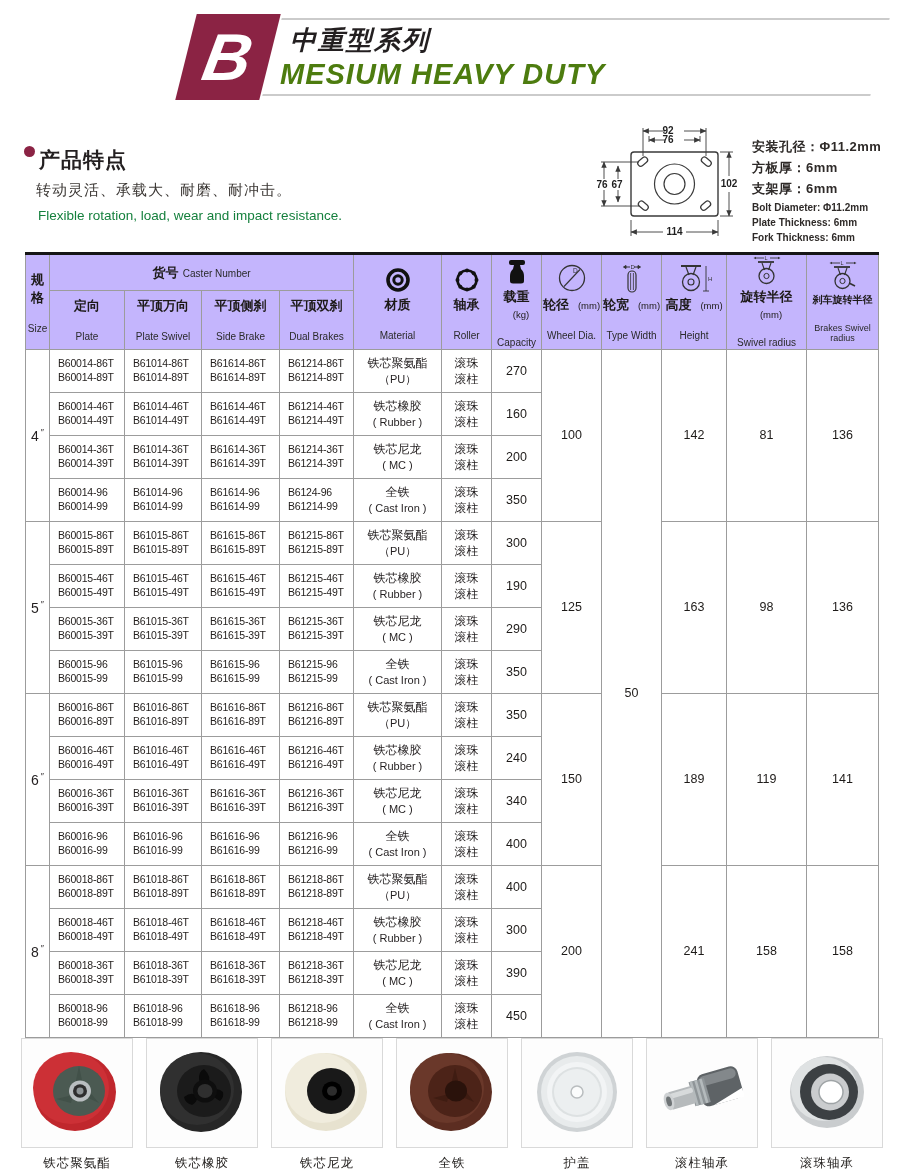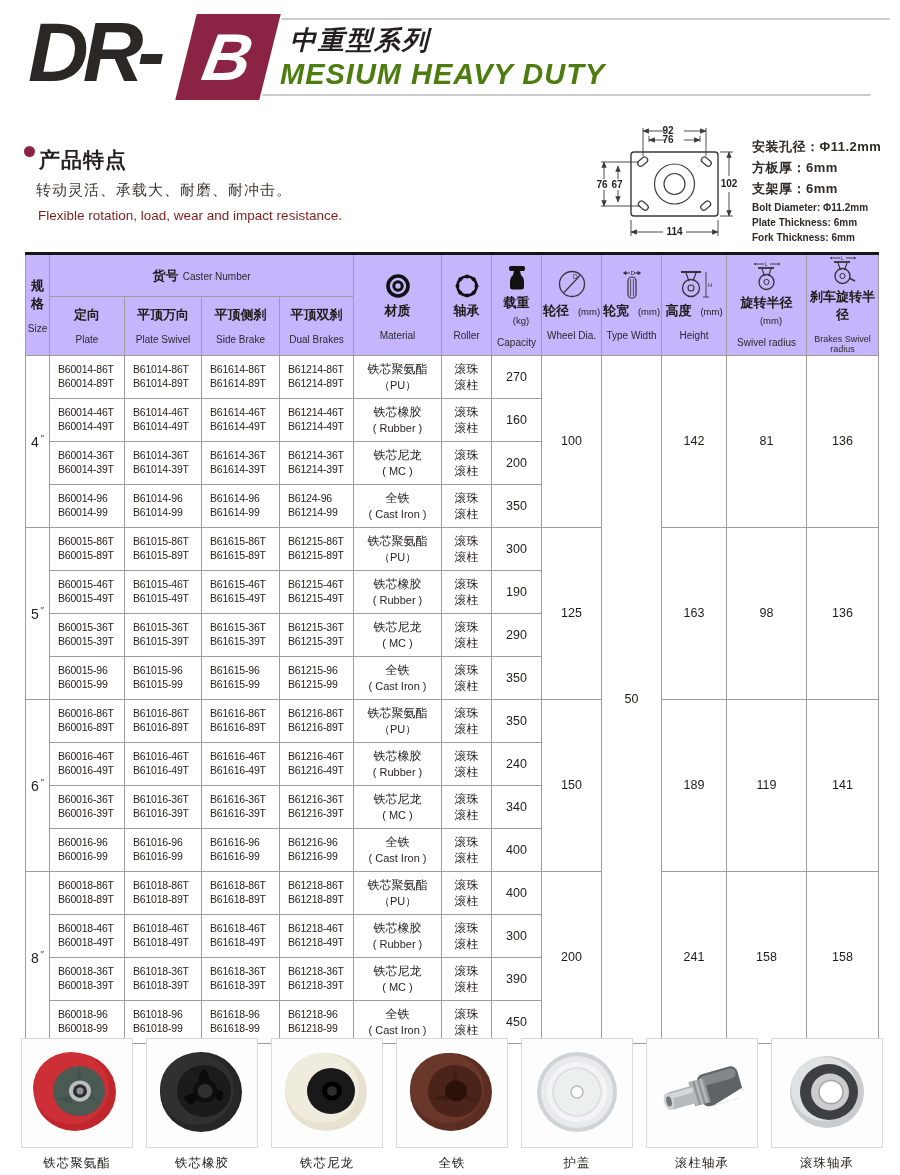--- a/index.html
+++ b/index.html
@@ -16,37 +16,37 @@
   .b-block{position:absolute;left:186px;top:2px;width:84px;height:86px;background:#8b2344;transform:skewX(-14deg);box-shadow:2px 2px 0 #fff;display:flex;align-items:center;justify-content:center}
   .b-block .b{color:#fff;font-size:66px;font-weight:bold;font-style:italic;transform:skewX(4deg);line-height:1}
 
   
   .features{position:absolute;left:24px;top:146px;width:520px}
   .f-row{display:flex;align-items:flex-start}
   .dot{width:11px;height:11px;border-radius:50%;background:#8b2344;margin-right:4px;flex:0 0 auto}
   .f-cn-title{font-size:21px;font-weight:bold;letter-spacing:1px}
   .f-cn-desc{font-size:15px;color:#3c3835;margin:7px 0 8px 12px;letter-spacing:1px}
   .f-en-title{font-size:16px;font-weight:bold;margin-top:13px}
-  .f-en-desc{font-size:13.5px;color:#7f1d1d;margin:4px 0 0 14px}
+  .f-en-desc{font-size:13.5px;color:#15803d;margin:4px 0 0 14px}
 
   
   .drawing{position:absolute;left:593px;top:124px}
   .specs{position:absolute;left:752px;top:140px;line-height:1}
   .spec-cn{font-size:13px;font-weight:bold;color:#2e2a28;margin-bottom:8px;letter-spacing:0.5px}
   .spec-en{font-size:10px;font-weight:bold;color:#2e2a28;margin-bottom:5px}
 
   
   table.spec{position:absolute;left:25px;top:252px;width:853px;border-collapse:collapse;table-layout:fixed;border-top:3px solid #161616}
   table.spec th,table.spec td{border:1px solid #9c9c9c;vertical-align:middle}
   table.spec thead th{background:#c4b5fd;font-weight:normal;padding:1px 0}
   .h-cn{font-size:13px;font-weight:bold;color:#1d1a18}
   .h-cn .h-unit{font-size:9.5px;font-weight:normal;margin-left:9px}
-  .h-en{font-size:10px;color:#2a2a2a;margin-top:10px}
+  .h-en{font-size:10px;color:#2a2a2a;margin-top:16px}
   .h-en.sm{font-size:9px}
-  .h-cn.sm{font-size:13px}
+  .h-cn.sm{font-size:10px}
   .h-icon{height:30px;display:flex;align-items:flex-end;justify-content:center;margin-bottom:2px}
   th.cnum{height:30px}
   tr.subhead th{height:33px}
   td.pn{font-size:10.5px;text-align:left;padding:4px 2px 4px 8px;line-height:1.3;color:#262220;letter-spacing:-0.2px}
   td.mat{text-align:center;font-size:12px;line-height:1.35}
   td.mat .mat-en{font-size:11px}
   td.ctr{text-align:center;font-size:12px;line-height:1.35}
   td.num{font-size:12.5px;color:#1e1b19}
   td.size-cell{text-align:center;font-size:13.5px;background:#fff}
   .size-num{font-size:14px}
@@ -61,21 +61,20 @@
 </style>
 </head>
 <body>
 
 <div class="brand-row">
   <div class="series-box">
     <div class="band"></div>
     <div class="series-cn">中重型系列</div>
     <div class="series-en">MESIUM HEAVY  DUTY</div>
   </div>
-  <div class="dr-text">DR-</div>
   <div class="b-block">
     <span class="b">B</span>
   </div>
 </div>
 
 <div class="features">
   <div class="f-row">
     <span class="dot"></span>
     <span class="f-cn-title">产品特点</span>
   </div>

